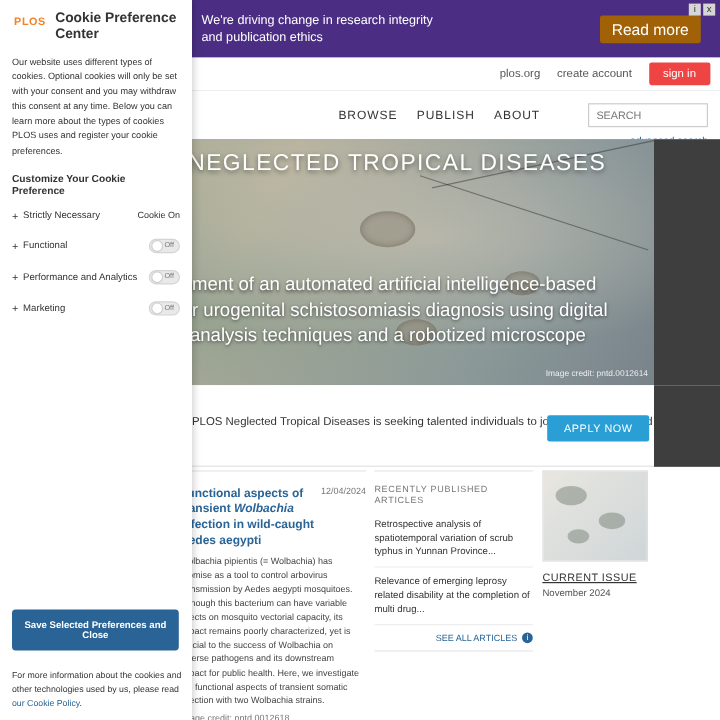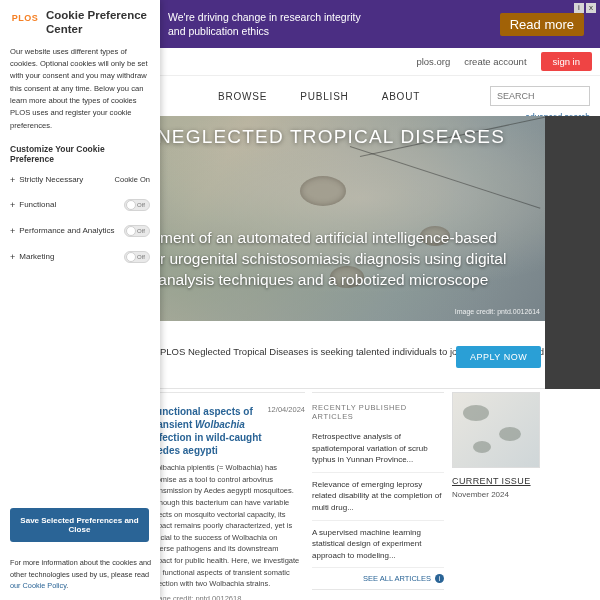--- a/index.html
+++ b/index.html
@@ -79,22 +79,22 @@
   .plos-nav {
     position: absolute; left: 0; top: 76px; width: 600px; height: 40px;
     background: #ffffff;
     display: flex; align-items: center;
   }
   .journal-logo {
     margin-left: 12px; width: 150px;
   }
   .journal-logo .pl { font-size: 10px; color: #333; font-weight: bold; letter-spacing: 1px;}
   .nav-links {
-    margin-left: 56px;
-    display: flex; gap: 33px;
+    margin-left: 120px;
+    display: flex; gap: 16px;
   }
   .nav-links span {
     font-size: 10px; color: #333; letter-spacing: .8px;
   }
   .search-box {
     position: absolute; right: 10px; top: 10px;
     width: 100px; height: 20px;
     border: 1px solid #ccc; background: #fff;
     font-size: 9px; color: #888;
     padding: 3px 6px;
@@ -371,21 +371,20 @@
           <div class="art-body">Wolbachia pipientis (= Wolbachia) has promise as a tool to control arbovirus transmission by Aedes aegypti mosquitoes. Although this bacterium can have variable effects on mosquito vectorial capacity, its impact remains poorly characterized, yet is crucial to the success of Wolbachia on diverse pathogens and its downstream impact for public health. Here, we investigate the functional aspects of transient somatic infection with two Wolbachia strains.</div>
           <div class="art-foot">Image credit: pntd.0012618</div>
         </div>
 
       </div>
 
       <div class="col-mid">
         <div class="sec-label">RECENTLY PUBLISHED ARTICLES</div>
         <div class="mid-item">Retrospective analysis of spatiotemporal variation of scrub typhus in Yunnan Province...</div>
         <div class="mid-item">Relevance of emerging leprosy related disability at the completion of multi drug...</div>
-        <div class="mid-item">A supervised machine learning statistical design of experiment approach to modeling...</div>
         <div class="see-all">
           <span>SEE ALL ARTICLES</span>
           <span class="info-dot">i</span>
         </div>
 
         <div class="sec-label tag">
           
           
         </div>
 

